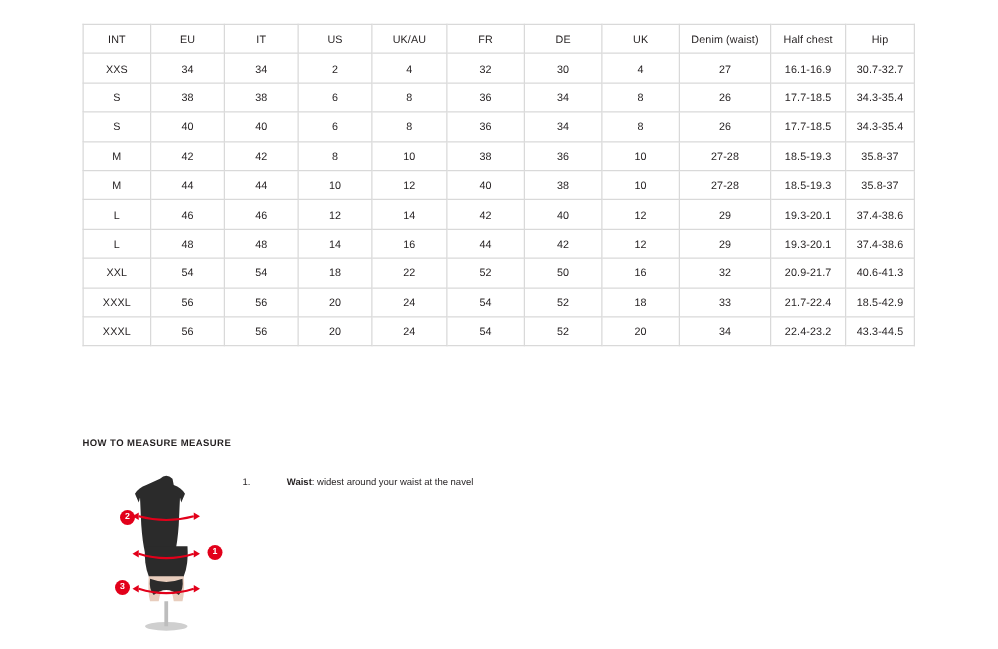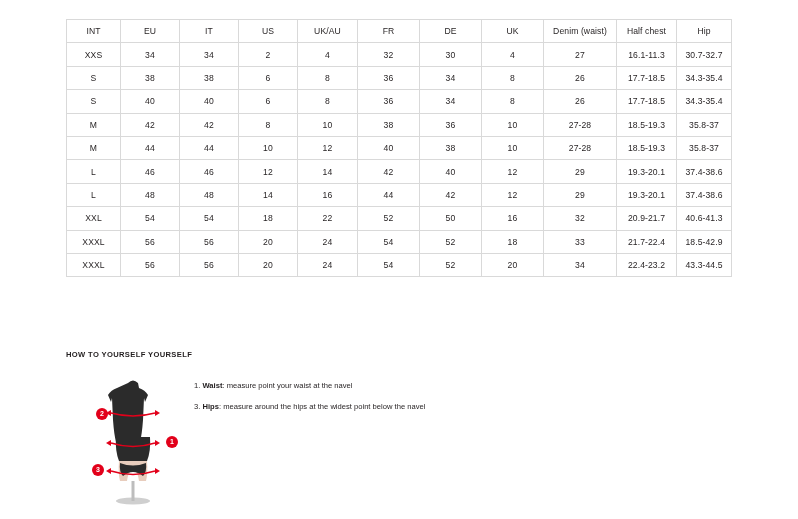--- a/index.html
+++ b/index.html
@@ -89,20 +89,21 @@
     padding-left: 8px;
   }
   .list-col p {
     margin: 0 0 13px 0;
     font-size: 7.6px;
     line-height: 1.1;
     color: #231f20;
   }
   .list-col p b {
     font-weight: bold;
+    margin-left: 27px;
   }
   
   .mannequin {
     position: absolute;
     left: 36px;
     top: 8px;
     width: 62px;
     height: 128px;
   }
   .marker {
@@ -160,21 +161,21 @@
           <tr>
             <td>XXS</td>
             <td>34</td>
             <td>34</td>
             <td>2</td>
             <td>4</td>
             <td>32</td>
             <td>30</td>
             <td>4</td>
             <td>27</td>
-            <td>16.1-11.3</td>
+            <td>16.1-16.9</td>
             <td>30.7-32.7</td>
           </tr>
           <tr>
             <td>S</td>
             <td>38</td>
             <td>38</td>
             <td>6</td>
             <td>8</td>
             <td>36</td>
             <td>34</td>
@@ -285,21 +286,21 @@
             <td>20</td>
             <td>34</td>
             <td>22.4-23.2</td>
             <td>43.3-44.5</td>
           </tr>
         </tbody>
     </table>
   </div>
 
   <div class="measure">
-    <div class="measure-title">HOW TO YOURSELF YOURSELF</div>
+    <div class="measure-title">HOW TO MEASURE MEASURE</div>
     <div class="measure-body">
 
       <div class="figure-col">
         <svg class="mannequin" viewBox="0 0 62 128">
 
           <ellipse cx="31" cy="124" rx="17" ry="3.5" fill="#cfcfcf"></ellipse>
           <rect x="29.5" y="104" width="3" height="20" fill="#bdbdbd"></rect>
 
           <path d="M26 6 q5 -5 10 0 l1 5 q6 2 9 7 l-3 7 -1 -4 -1 22 q-1 14 -3 22 l-24 0 q-2 -8 -3 -22 l-1 -22 -1 4 -3 -7 q3 -5 9 -7 z" fill="#2b2b2b"></path>
 
@@ -324,20 +325,19 @@
             <polygon points="53,91 58,94 53,97"></polygon>
           </g>
         </svg>
 
         <div class="marker m1">1</div>
         <div class="marker m2">2</div>
         <div class="marker m3">3</div>
       </div>
 
       <div class="list-col" id="instructions">
-          <p><span>1.</span> <b>Waist</b><span>: measure point your waist at the navel</span></p>
-          <p><span>3.</span> <b>Hips</b><span>: measure around the hips at the widest point below the navel</span></p>
+          <p><span>1.</span> <b>Waist</b><span>: widest around your waist at the navel</span></p>
         </div>
 
     </div>
   </div>
 
 </div>
 
 </body></html>

